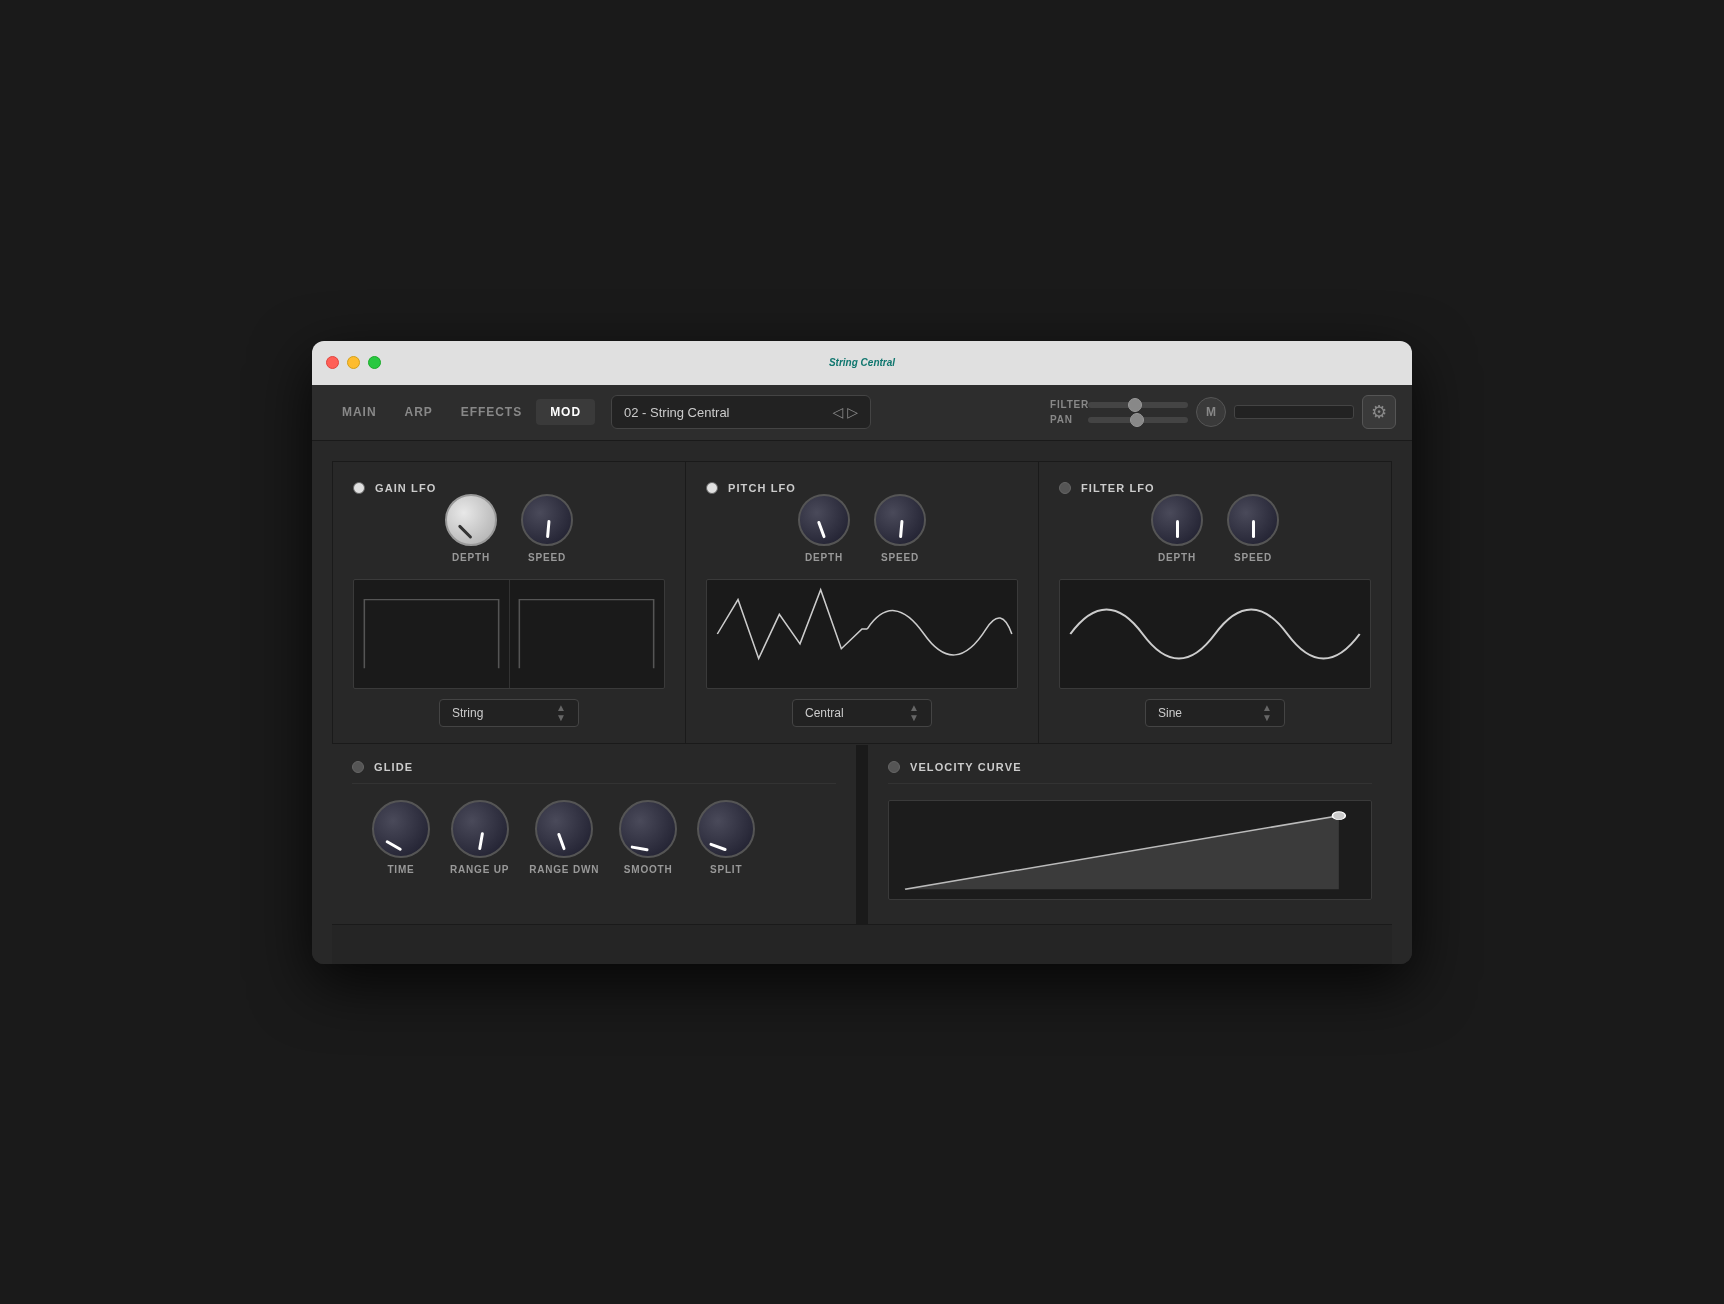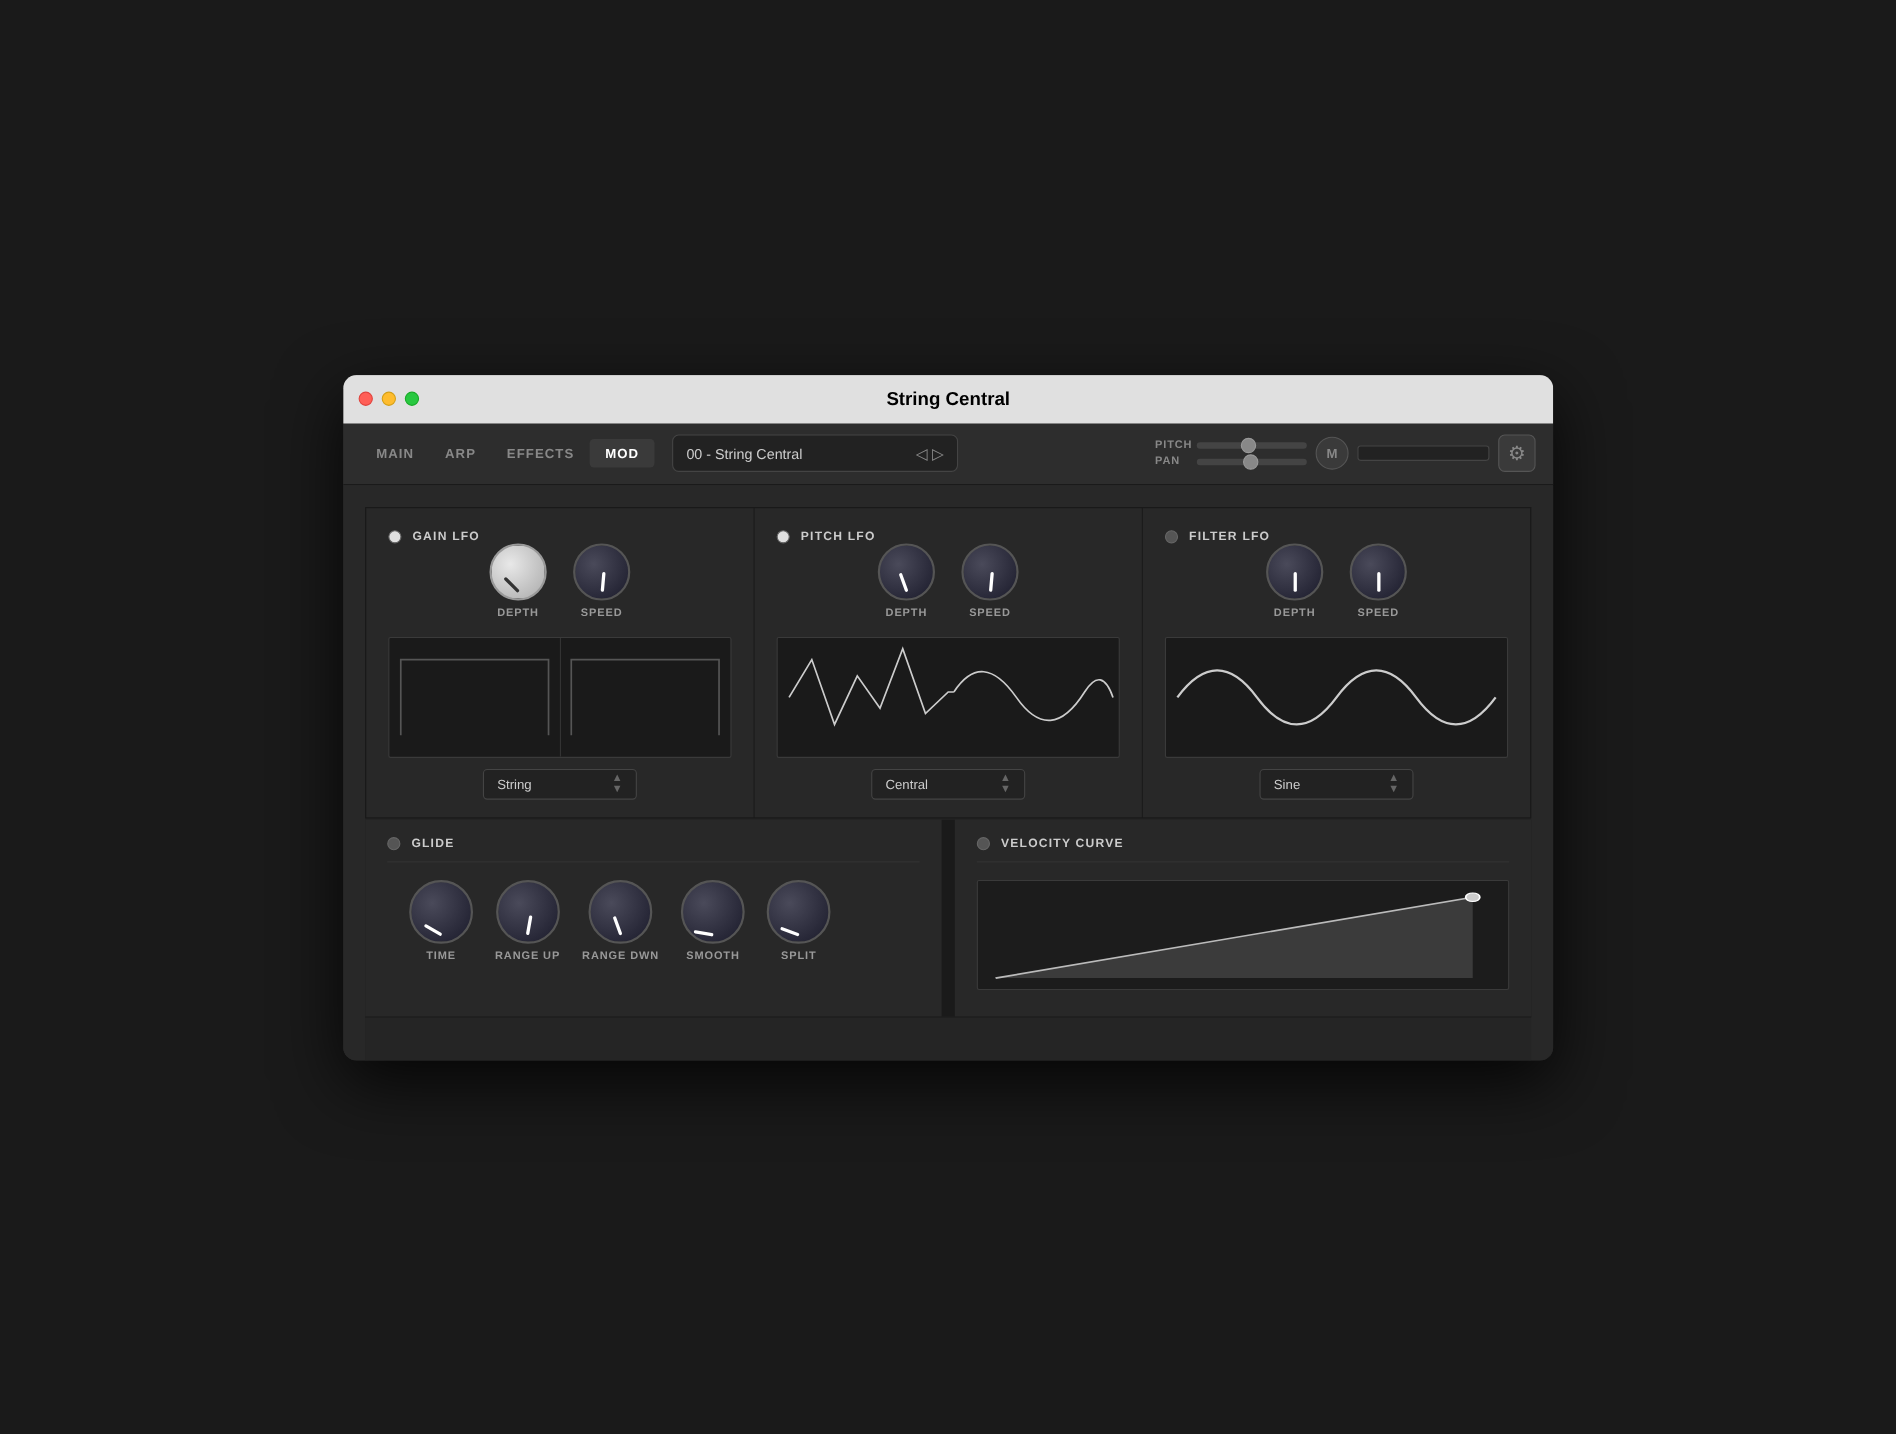--- a/index.html
+++ b/index.html
@@ -36,23 +36,24 @@
     .traffic-light {
       width: 13px;
       height: 13px;
       border-radius: 50%;
       cursor: pointer;
     }
     .traffic-light.close { background: #ff5f57; border: 1px solid #e0443e; }
     .traffic-light.minimize { background: #febc2e; border: 1px solid #d4a017; }
     .traffic-light.maximize { background: #28c840; border: 1px solid #1aab29; }
     .title-bar-text {
-      font-size: 17px;
+      font-size: 10px;
       font-weight: 600;
-      color: #000000;
+      color: #0f766e;
+      font-style: italic;
     }
     .nav-bar {
       background: #2d2d2d;
       height: 56px;
       display: flex;
       align-items: center;
       padding: 0 16px;
       gap: 0;
       border-bottom: 1px solid #1a1a1a;
     }
@@ -378,32 +379,32 @@
   </div>
 
   <div class="nav-bar">
     <div class="nav-tab">MAIN</div>
     <div class="nav-tab">ARP</div>
     <div class="nav-tab">EFFECTS</div>
     <div class="nav-tab active">MOD</div>
 
     <div class="preset-area">
       <div class="preset-selector">
-        <span class="preset-name">00 - String Central</span>
+        <span class="preset-name">02 - String Central</span>
         <div class="preset-arrows">
           <span class="preset-arrow">◁</span>
           <span class="preset-arrow">▷</span>
         </div>
       </div>
     </div>
 
     <div class="nav-right">
       <div class="pitch-pan-area">
         <div class="pitch-pan-row">
-          <span class="pitch-pan-label">PITCH</span>
+          <span class="pitch-pan-label">FILTER</span>
           <div class="pitch-pan-slider">
             <div class="pitch-pan-thumb"></div>
           </div>
         </div>
         <div class="pitch-pan-row">
           <span class="pitch-pan-label">PAN</span>
           <div class="pitch-pan-slider">
             <div class="pitch-pan-thumb" style="left:42%;"></div>
           </div>
         </div>

